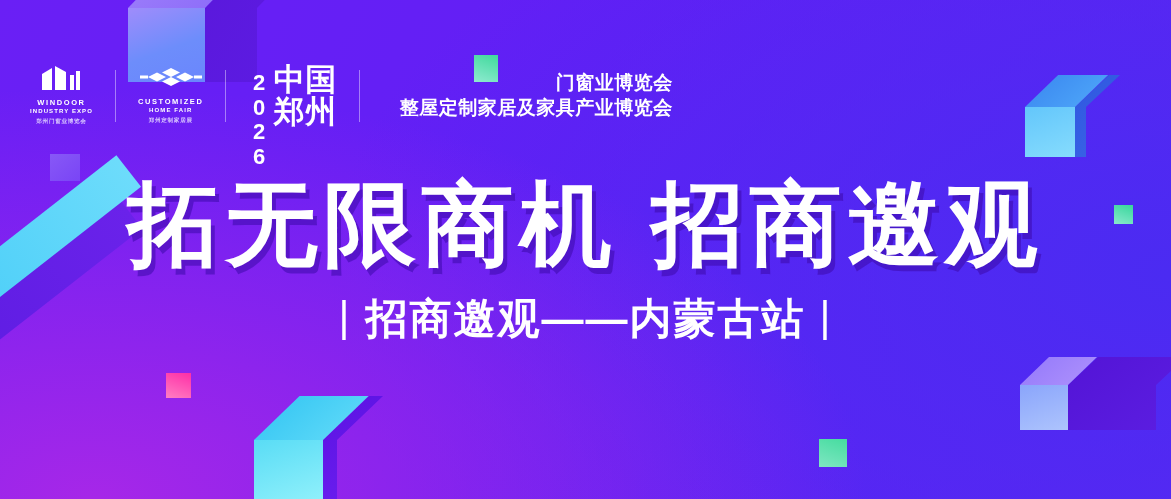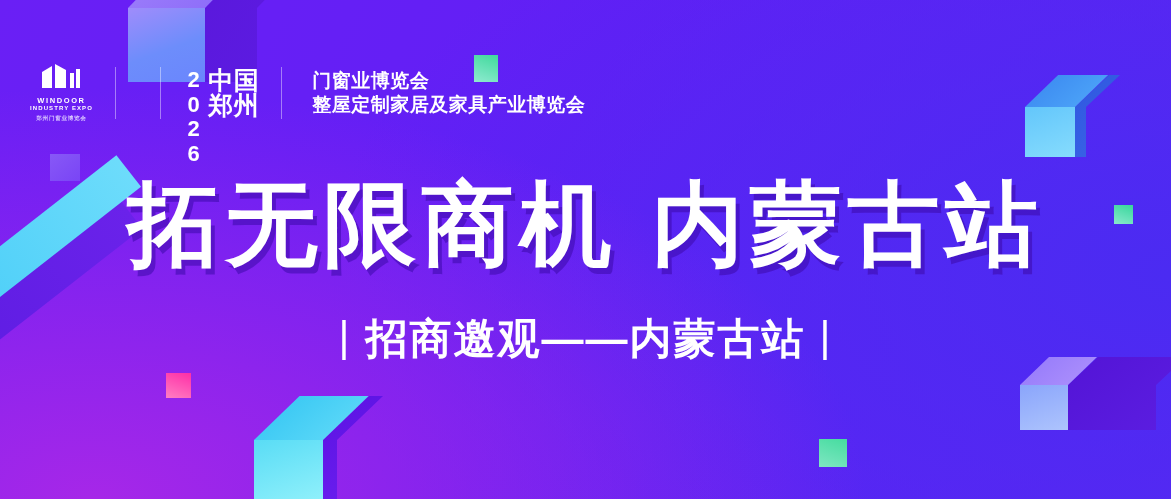--- a/index.html
+++ b/index.html
@@ -113,46 +113,46 @@
   .vdivide{width:1px;height:52px;background:rgba(255,255,255,.42);
     margin:0 22px;}
 
   .yearcity{display:flex;align-items:center;gap:5px;}
   .year{
     color:#ffffff;font-size:22px;font-weight:800;letter-spacing:-.5px;
     writing-mode:vertical-rl;text-orientation:upright;
     line-height:.92;height:52px;display:flex;align-items:center;
   }
   .city{
-    color:#ffffff;font-size:25px;font-weight:800;line-height:1.02;
+    color:#ffffff;font-size:31px;font-weight:800;line-height:1.02;
     letter-spacing:.5px;
   }
   .city div{display:block;}
 
-  .expo-names{margin-left:8px;}
+  .expo-names{margin-left:18px;text-align:right;}
   .expo-line1{color:#ffffff;font-size:19px;font-weight:800;line-height:1.28;letter-spacing:.5px;}
   .expo-line2{color:#ffffff;font-size:19px;font-weight:800;line-height:1.28;letter-spacing:.5px;font-family:Liberation Serif, serif;}
 
   
   .headline{
     position:absolute;left:0;right:0;top:178px;
     text-align:center;
     color:#ffffff;
     font-size:92px;
     font-weight:800;
     letter-spacing:6px;
     line-height:1;
     white-space:nowrap;
     text-shadow:4px 6px 0 rgba(60,10,170,.55);
   }
   .headline .gap{display:inline-block;width:34px;}
 
   
   .subtitle{
-    position:absolute;left:0;right:0;top:316px;
+    position:absolute;left:0;right:0;top:296px;
     text-align:center;
     color:#ffffff;
     font-size:42px;
     font-weight:700;
     letter-spacing:2px;
     line-height:1.1;
     white-space:nowrap;
   }
   .subtitle .pipe{
     display:inline-block;font-weight:300;padding:0 14px;
@@ -200,20 +200,37 @@
           <rect x="36" y="5" width="4" height="19" fill="#ffffff"></rect>
         </svg>
       </span>
       <span class="logo-en1">WINDOOR</span>
       <span class="logo-en2">INDUSTRY EXPO</span>
       <span class="logo-cn">郑州门窗业博览会</span>
     </div>
 
     <div class="vdivide"></div>
 
+    <div class="logo">
+      <span class="logo-mark">
+        <svg width="62" height="22" viewBox="0 0 62 22" aria-hidden="true">
+          <g fill="#ffffff">
+            <path d="M31 1 L40 5.5 L31 10 L22 5.5 Z"></path>
+            <path d="M17 5.5 L26 10 L17 14.5 L8 10 Z"></path>
+            <path d="M45 5.5 L54 10 L45 14.5 L36 10 Z"></path>
+            <path d="M31 10 L40 14.5 L31 19 L22 14.5 Z"></path>
+            <rect x="0" y="8.5" width="8" height="3"></rect>
+            <rect x="54" y="8.5" width="8" height="3"></rect>
+          </g>
+        </svg>
+      </span>
+      <span class="logo-en1">CUSTOMIZED</span>
+      <span class="logo-en2">HOME FAIR</span>
+      <span class="logo-cn">郑州定制家居展</span>
+    </div>
 
     <div class="vdivide"></div>
 
     <div class="yearcity">
       <span class="year">2026</span>
       <span class="city">
         <div>中国</div>
         <div>郑州</div>
       </span>
     </div>
@@ -221,20 +238,20 @@
     <div class="vdivide"></div>
 
     <div class="expo-names">
       <div class="expo-line1">门窗业博览会</div>
       <div class="expo-line2">整屋定制家居及家具产业博览会</div>
     </div>
 
   </div>
 
   <div class="headline">
-    <span>拓无限商机</span><span class="gap"></span><span>内蒙古站</span>
+    <span>拓无限商机</span><span class="gap"></span><span>招商邀观</span>
   </div>
 
   <div class="subtitle">
     <span class="pipe">|</span><span>招商邀观——内蒙古站</span><span class="pipe">|</span>
   </div>
 
 </div>
 
 </body></html>

